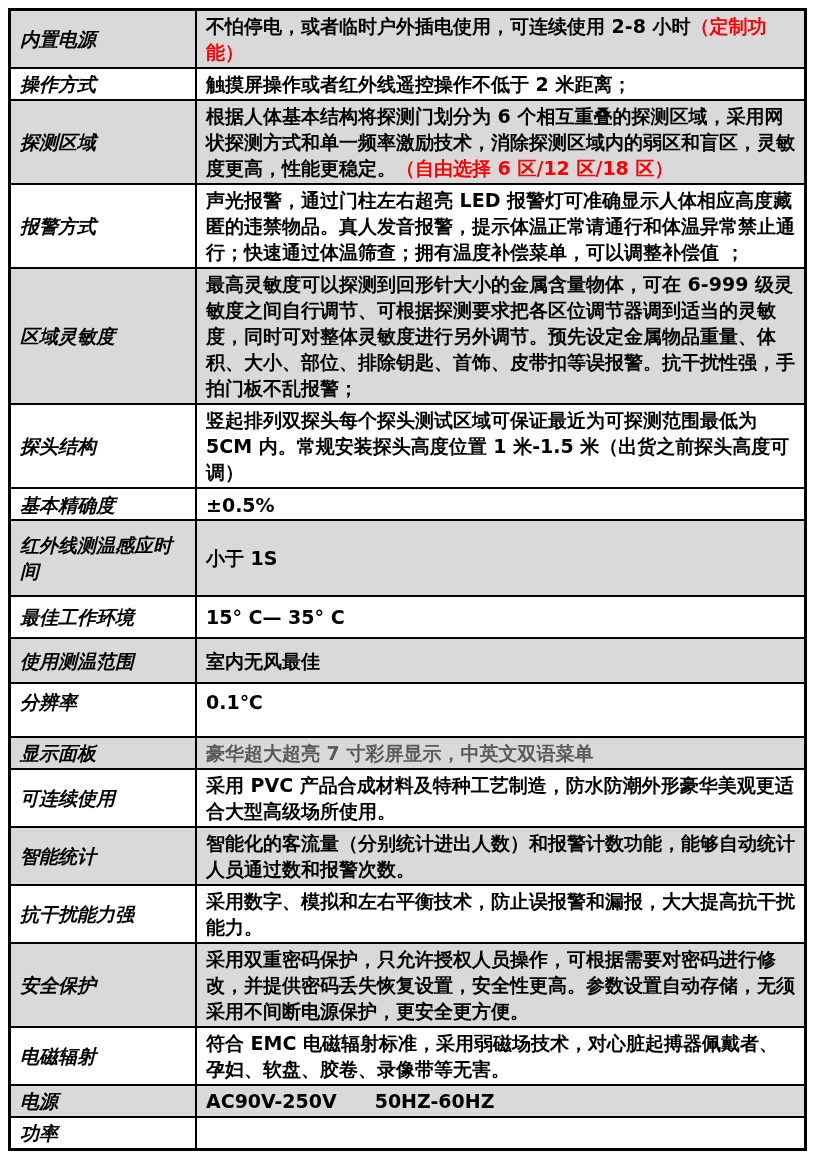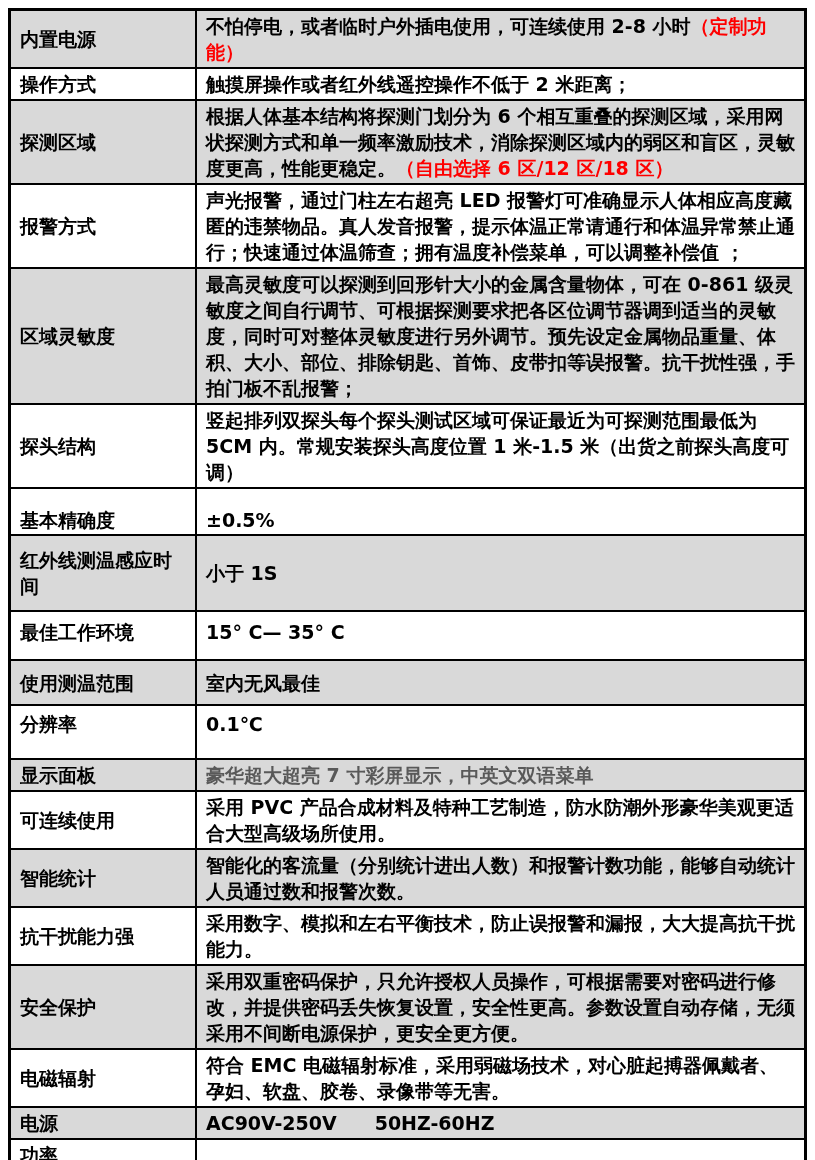--- a/index.html
+++ b/index.html
@@ -31,34 +31,35 @@
     border: 2px solid var(--border-color);
     padding: 2px 9px;
     font-size: 19px;
     line-height: 26px;
     font-weight: bold;
     vertical-align: middle;
     overflow-wrap: break-word;
   }
   td.label-cell {
     width: 166px;
+    font-style: italic;
   }
   tr.shaded td {
     background: var(--shaded-bg);
   }
   .red-text {
     color: var(--accent-red);
   }
   .muted {
     color: var(--muted-text);
   }
   
-  tbody tr:nth-child(7)  td { padding-top: 18px;  padding-bottom: 1px; }
+  tbody tr:nth-child(7)  td { padding-top: 3px;  padding-bottom: 1px; }
   tbody tr:nth-child(8)  td { padding-top: 11px; padding-bottom: 11px; }
-  tbody tr:nth-child(9)  td { padding-top: 7px;  padding-bottom: 14px; }
+  tbody tr:nth-child(9)  td { padding-top: 7px;  padding-bottom: 7px; }
   tbody tr:nth-child(10) td { padding-top: 9px;  padding-bottom: 8px; }
   tbody tr:nth-child(11) td { padding-top: 5px;  padding-bottom: 21px; }
 </style>
 </head>
 <body>
 
 <table class="spec">
   <tbody>
   <tr class="shaded">
     <td class="label-cell">内置电源</td>
@@ -75,21 +76,21 @@
     <td class="value-cell"><span>根据人体基本结构将探测门划分为 6 个相互重叠的探测区域，采用网状探测方式和单一频率激励技术，消除探测区域内的弱区和盲区，灵敏度更高，性能更稳定。</span><span class="red-text">（自由选择 6 区/12 区/18 区）</span></td>
   </tr>
 
   <tr>
     <td class="label-cell">报警方式</td>
     <td class="value-cell"><span>声光报警，通过门柱左右超亮 LED 报警灯可准确显示人体相应高度藏匿的违禁物品。真人发音报警，提示体温正常请通行和体温异常禁止通行；快速通过体温筛查；拥有温度补偿菜单，可以调整补偿值 ；</span></td>
   </tr>
 
   <tr class="shaded">
     <td class="label-cell">区域灵敏度</td>
-    <td class="value-cell"><span>最高灵敏度可以探测到回形针大小的金属含量物体，可在 0-861 级灵敏度之间自行调节、可根据探测要求把各区位调节器调到适当的灵敏度，同时可对整体灵敏度进行另外调节。预先设定金属物品重量、体积、大小、部位、排除钥匙、首饰、皮带扣等误报警。抗干扰性强，手拍门板不乱报警；</span></td>
+    <td class="value-cell"><span>最高灵敏度可以探测到回形针大小的金属含量物体，可在 6-999 级灵敏度之间自行调节、可根据探测要求把各区位调节器调到适当的灵敏度，同时可对整体灵敏度进行另外调节。预先设定金属物品重量、体积、大小、部位、排除钥匙、首饰、皮带扣等误报警。抗干扰性强，手拍门板不乱报警；</span></td>
   </tr>
 
   <tr>
     <td class="label-cell">探头结构</td>
     <td class="value-cell"><span>竖起排列双探头每个探头测试区域可保证最近为可探测范围最低为 5CM 内。常规安装探头高度位置 1 米-1.5 米（出货之前探头高度可调）</span></td>
   </tr>
 
   <tr>
     <td class="label-cell">基本精确度</td>
     <td class="value-cell"><span>±0.5%</span></td>

